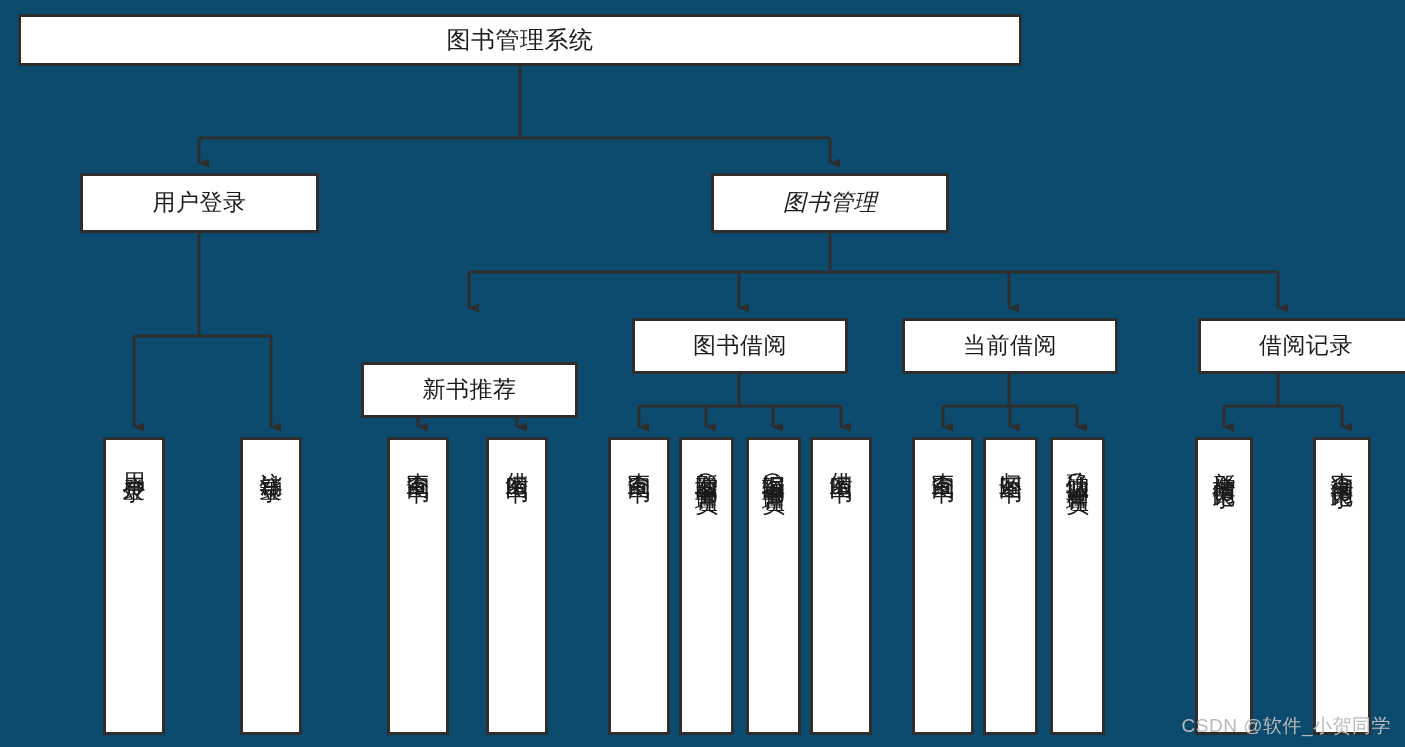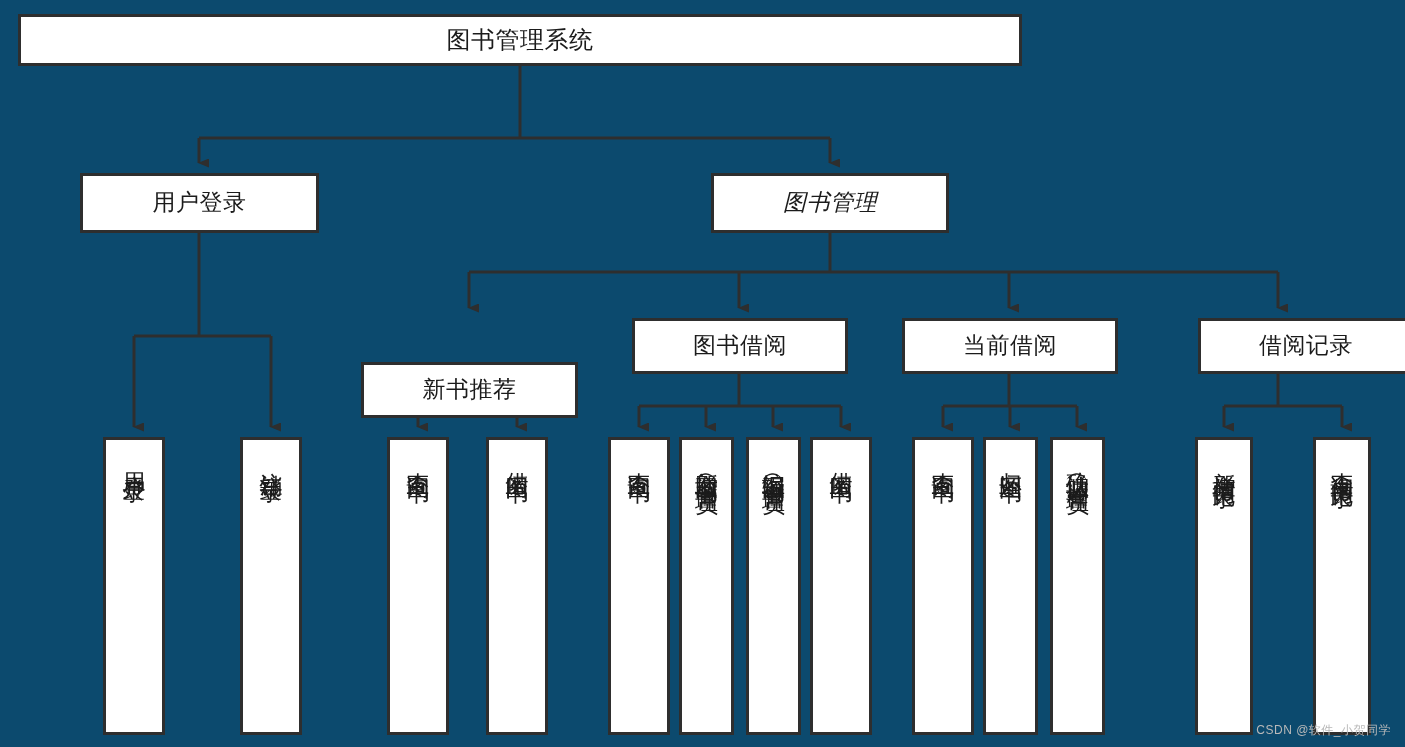--- a/index.html
+++ b/index.html
@@ -61,21 +61,21 @@
     text-orientation: upright;
     font-size: 23px;
     line-height: 1.0;
     letter-spacing: 3px;
     white-space: nowrap;
   }
   .watermark {
     position: absolute;
     right: 14px;
     bottom: 8px;
-    font-size: 12px;
+    font-size: 19px;
     color: #b9b9b9;
     letter-spacing: 0.5px;
     white-space: nowrap;
     z-index: 5;
     user-select: none;
   }
 </style>
 </head>
 <body>
 

